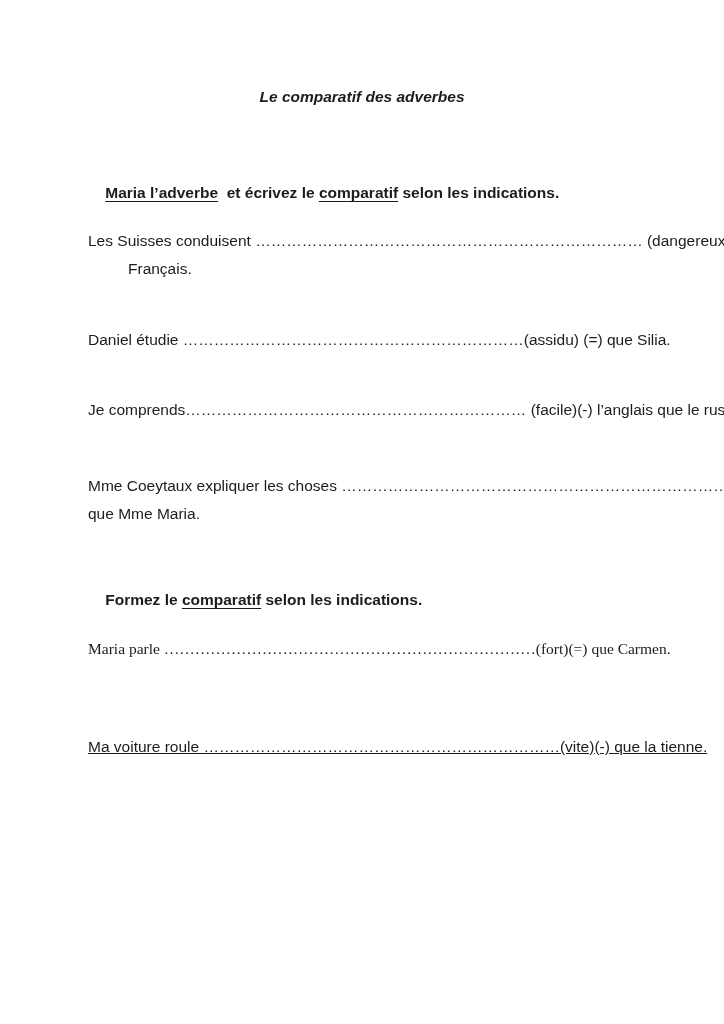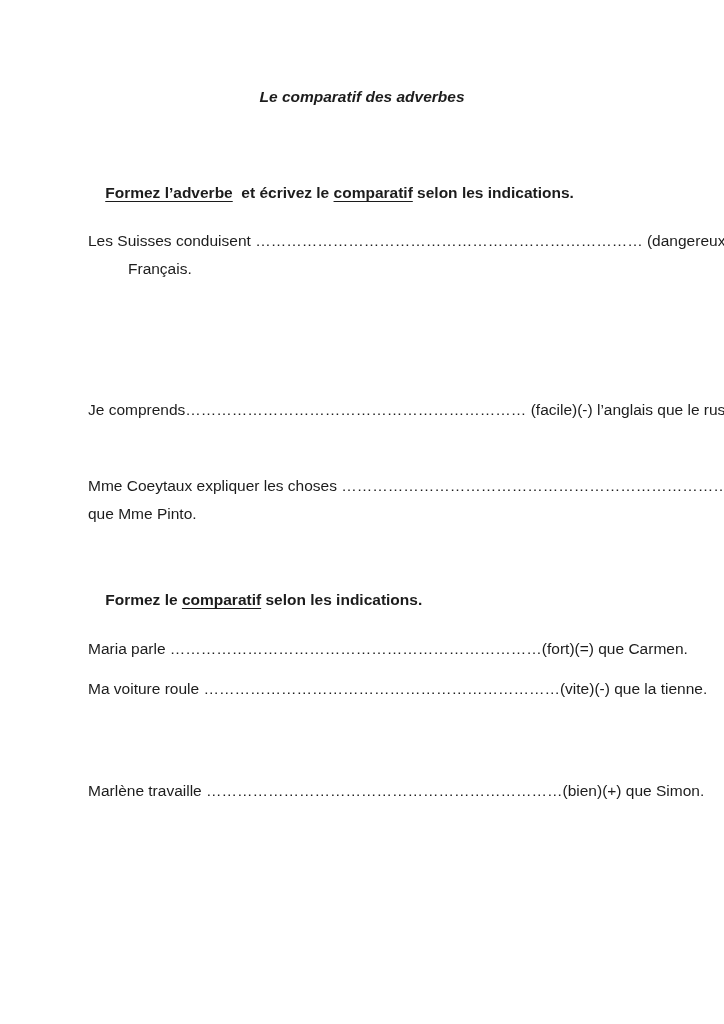--- a/index.html
+++ b/index.html
@@ -40,35 +40,35 @@
   }
 </style>
 </head>
 <body>
 
 <div class="page">
 
   <div class="textline doc-title" style="top:86px;">Le comparatif des adverbes</div>
 
   <div class="textline heading" style="top:160px;">
-    <span class="u">Formez l’adverbe</span><span>  et écrivez le </span><span class="u">comparatif</span><span> selon les indications.</span>
+    <span class="u">Maria l’adverbe</span><span>  et écrivez le </span><span class="u">comparatif</span><span> selon les indications.</span>
   </div>
 
   <div class="textline" style="top:230px;">Les Suisses conduisent ………………………………………………………………… (dangereux) (-) que les</div>
   <div class="textline" style="top:258px;margin-left:40px;">Français.</div>
 
+  <div class="textline" style="top:329px;">Daniel étudie …………………………………………………………(assidu) (=) que Silia.</div>
 
   <div class="textline" style="top:399px;">Je comprends………………………………………………………… (facile)(-) l’anglais que le russe.</div>
 
   <div class="textline" style="top:475px;">Mme Coeytaux expliquer les choses …………………………………………………………………(clairement)(+)</div>
-  <div class="textline" style="top:503px;">que Mme Pinto.</div>
+  <div class="textline" style="top:503px;">que Mme Maria.</div>
 
   <div class="textline heading" style="top:567px;">
     <span>Formez le </span><span class="u">comparatif</span><span> selon les indications.</span>
   </div>
 
-  <div class="textline" style="top:638px;">Maria parle ………………………………………………………………(fort)(=) que Carmen.</div>
+  <div class="textline" style="top:638px;font-family:Liberation Serif, serif;">Maria parle ………………………………………………………………(fort)(=) que Carmen.</div>
 
-  <div class="textline" style="top:678px;">Ma voiture roule ……………………………………………………………(vite)(-) que la tienne.</div>
+  <div class="textline" style="top:736px;text-decoration:underline;">Ma voiture roule ……………………………………………………………(vite)(-) que la tienne.</div>
 
-  <div class="textline" style="top:780px;">Marlène travaille ……………………………………………………………(bien)(+) que Simon.</div>
 
 </div>
 
 </body></html>

